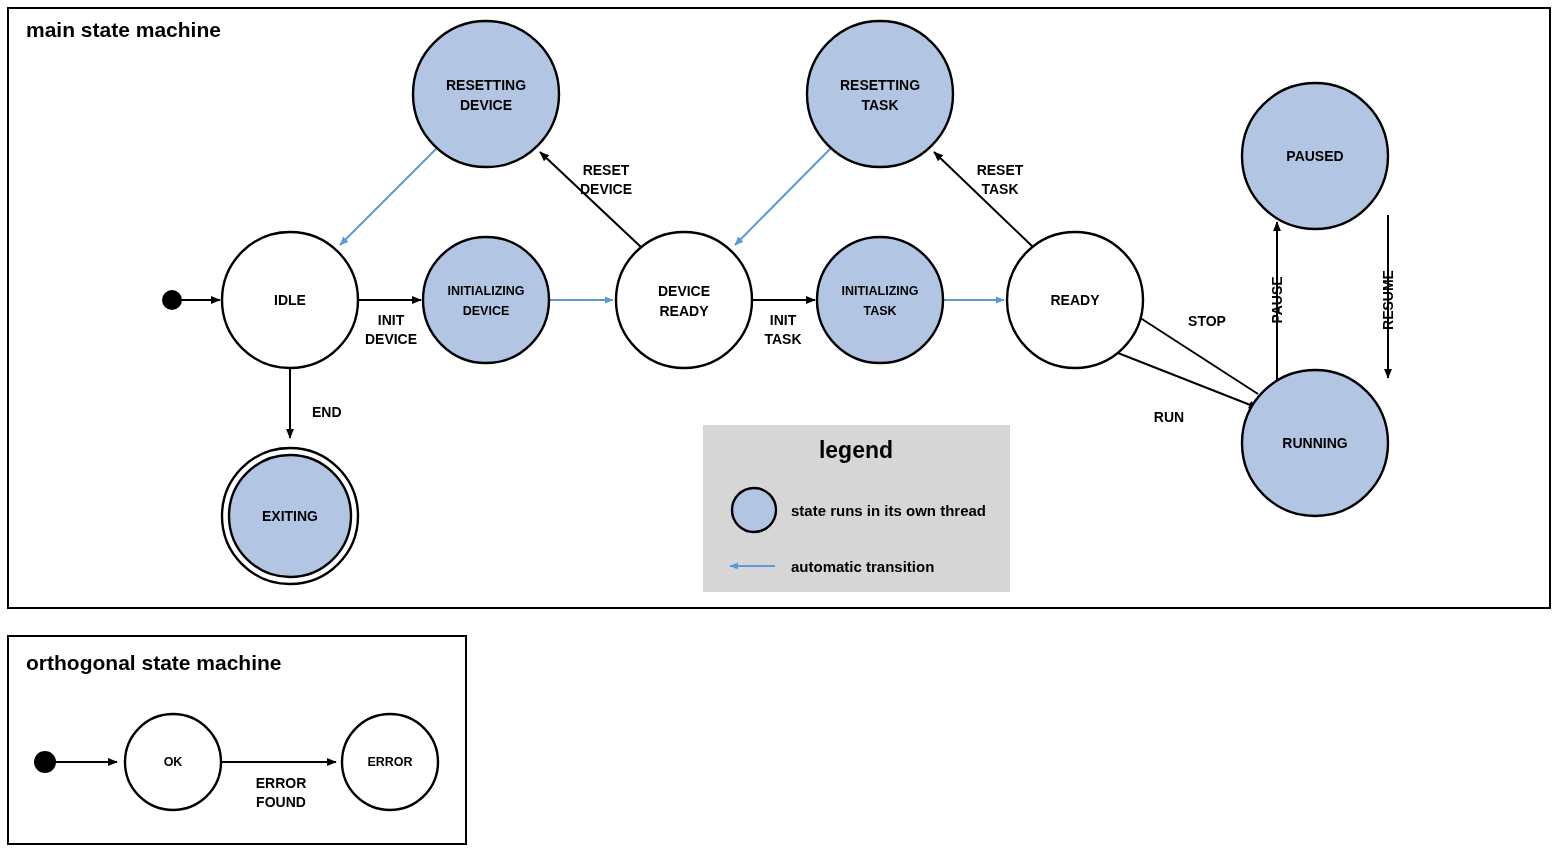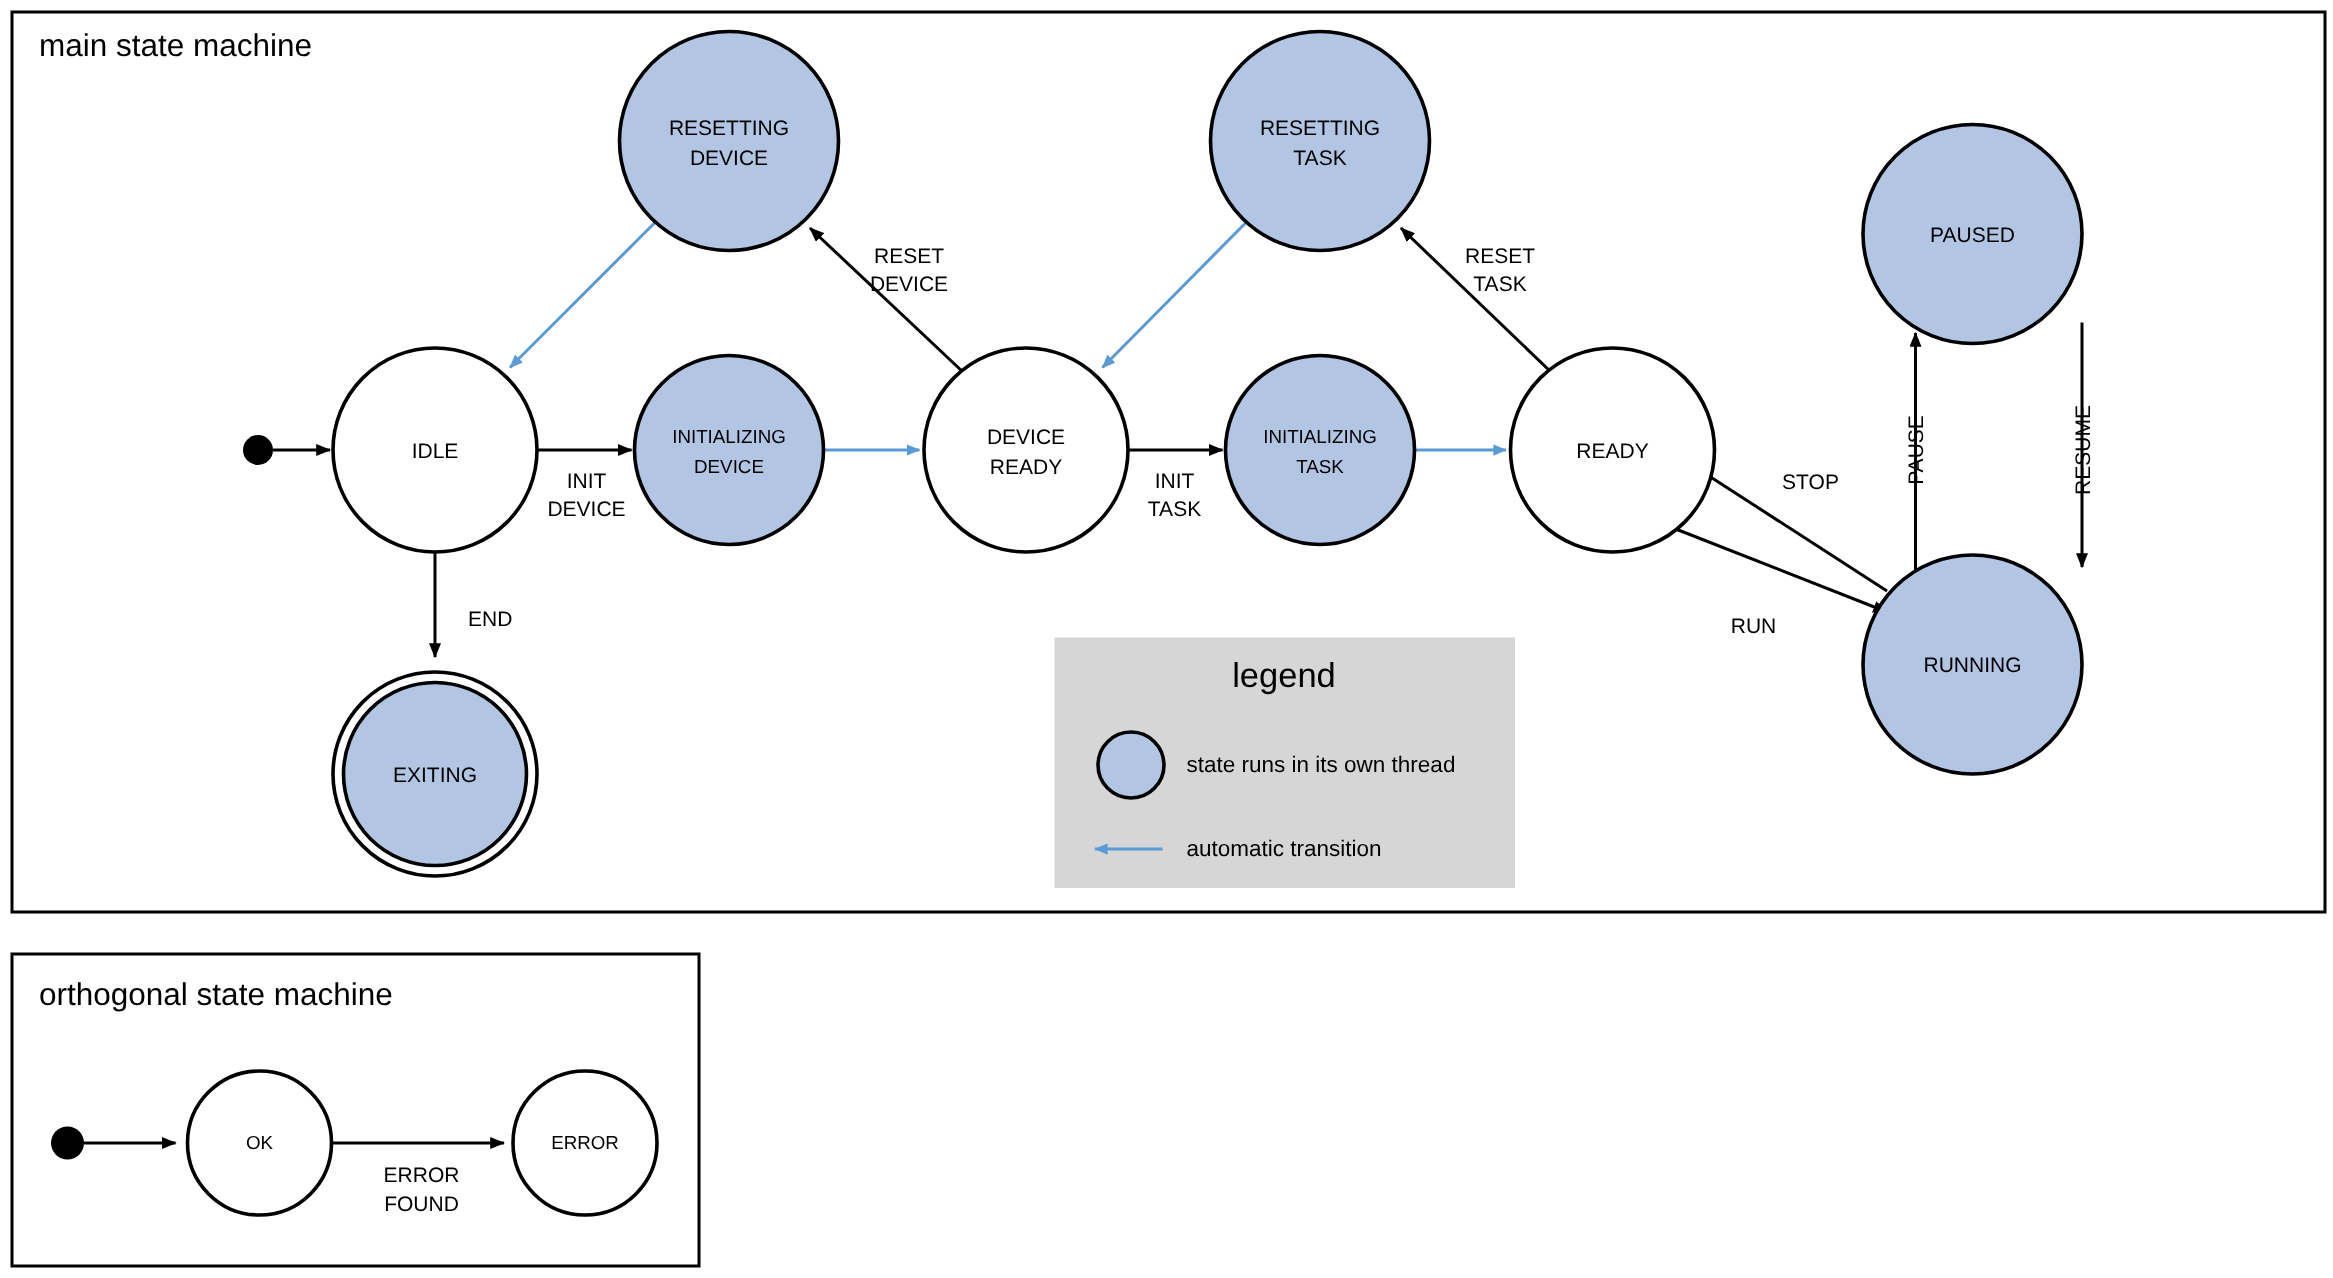--- a/index.html
+++ b/index.html
@@ -10,20 +10,21 @@
   body {
     width: 1555px;
     height: 852px;
     font-family: "Liberation Sans", sans-serif;
     overflow: hidden;
   }
   #diagram-root {
     position: relative;
     width: 1555px;
     height: 852px;
+    font-weight: bold;
   }
   svg#sm-svg {
     display: block;
     width: 1555px;
     height: 852px;
   }
   .frame-rect {
     fill: #ffffff;
     stroke: #000000;
     stroke-width: 2;

